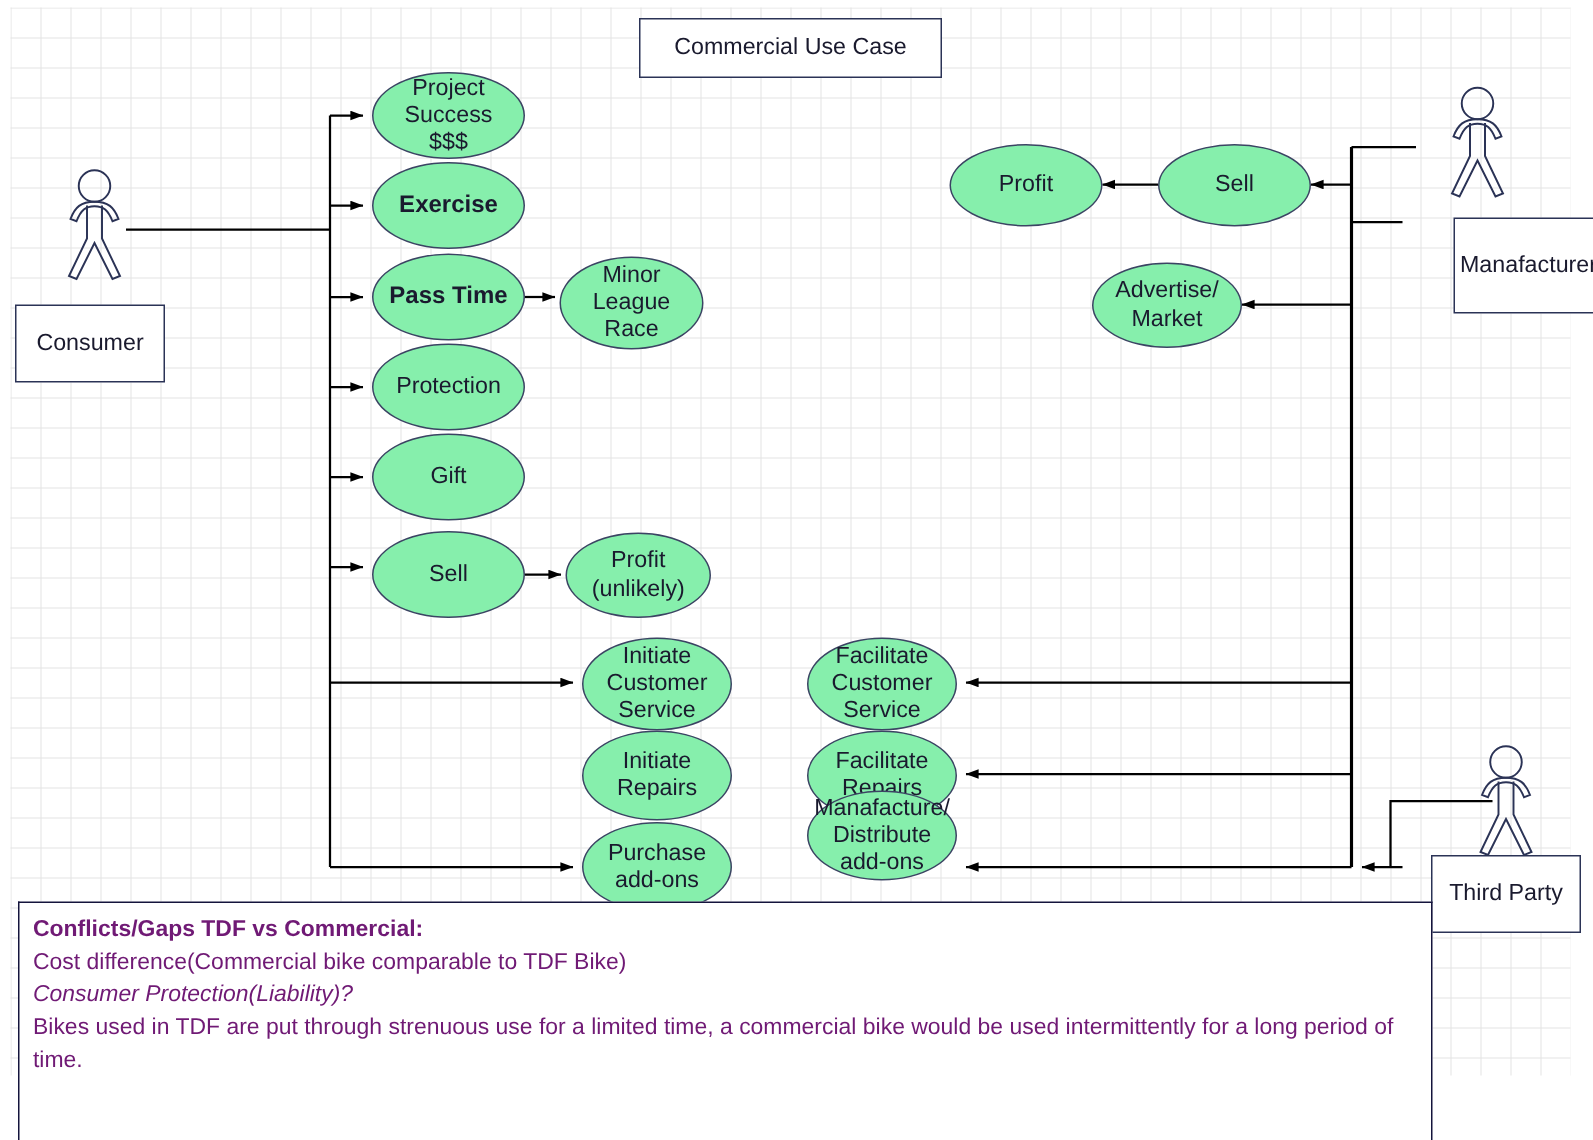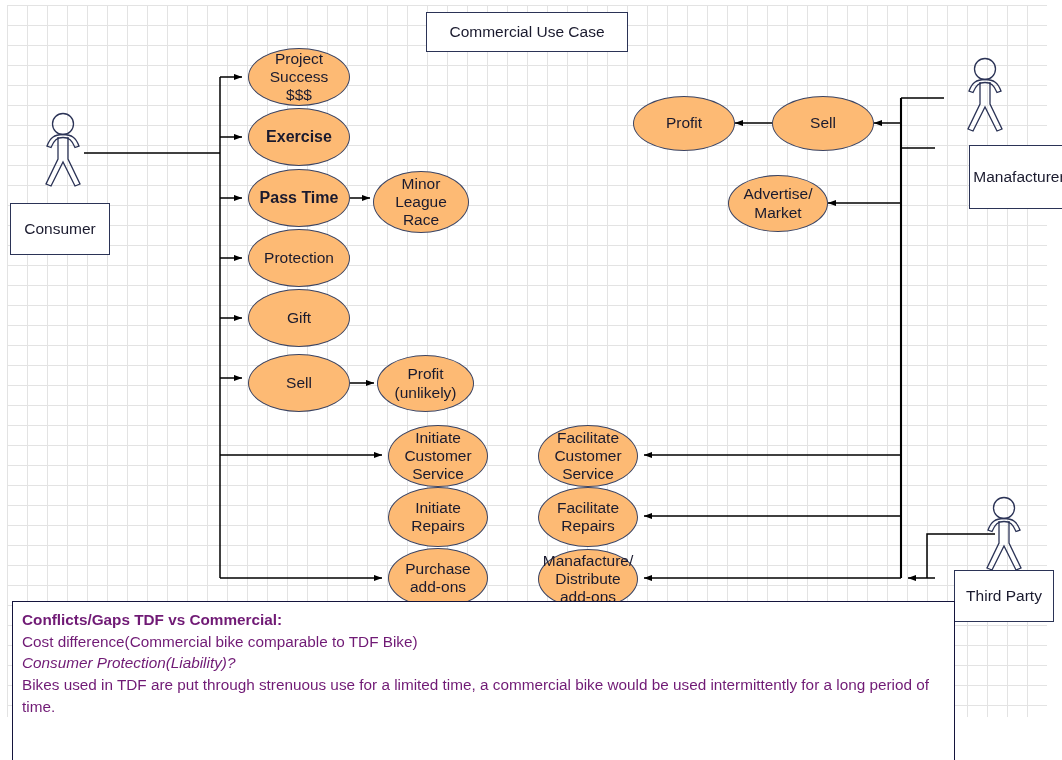--- a/index.html
+++ b/index.html
@@ -38,21 +38,21 @@
     box-sizing: border-box;
     display: flex;
     align-items: center;
     justify-content: center;
     text-align: center;
     color: #1a1a2e;
   }
   .ellipse {
     border: 1.4px solid #3b4463;
     border-radius: 50%;
-    background: #fdba74;
+    background: #86efac;
     font-size: 15.5px;
     line-height: 1.18;
   }
   .ellipse.bold { font-weight: bold; font-size: 16px; }
   .ellipse.overflow { overflow: visible; white-space: nowrap; }
   .boxnode {
     border: 1.2px solid #2b3356;
     background: #ffffff;
     font-size: 15.5px;
   }
@@ -209,21 +209,21 @@
   <div class="node ellipse" style="left:388px; top:548px; width:100px; height:60px;">
     <span class="lbl">Purchase<br>add-ons</span>
   </div>
 
   <div class="node ellipse" style="left:538px; top:425px; width:100px; height:62px;">
     <span class="lbl">Facilitate<br>Customer<br>Service</span>
   </div>
   <div class="node ellipse" style="left:538px; top:487px; width:100px; height:60px;">
     <span class="lbl">Facilitate<br>Repairs</span>
   </div>
-  <div class="node ellipse overflow" style="left:538px; top:549px; width:100px; height:60px;text-align:center;">
+  <div class="node ellipse overflow" style="left:538px; top:527px; width:100px; height:60px;text-align:center;">
     <span class="lbl">Manafacture/<br>Distribute<br>add-ons</span>
   </div>
 
   <div class="node ellipse" style="left:633px; top:96px; width:102px; height:55px;">
     <span class="lbl">Profit</span>
   </div>
   <div class="node ellipse" style="left:772px; top:96px; width:102px; height:55px;">
     <span class="lbl">Sell</span>
   </div>
   <div class="node ellipse" style="left:728px; top:175px; width:100px; height:57px;">

